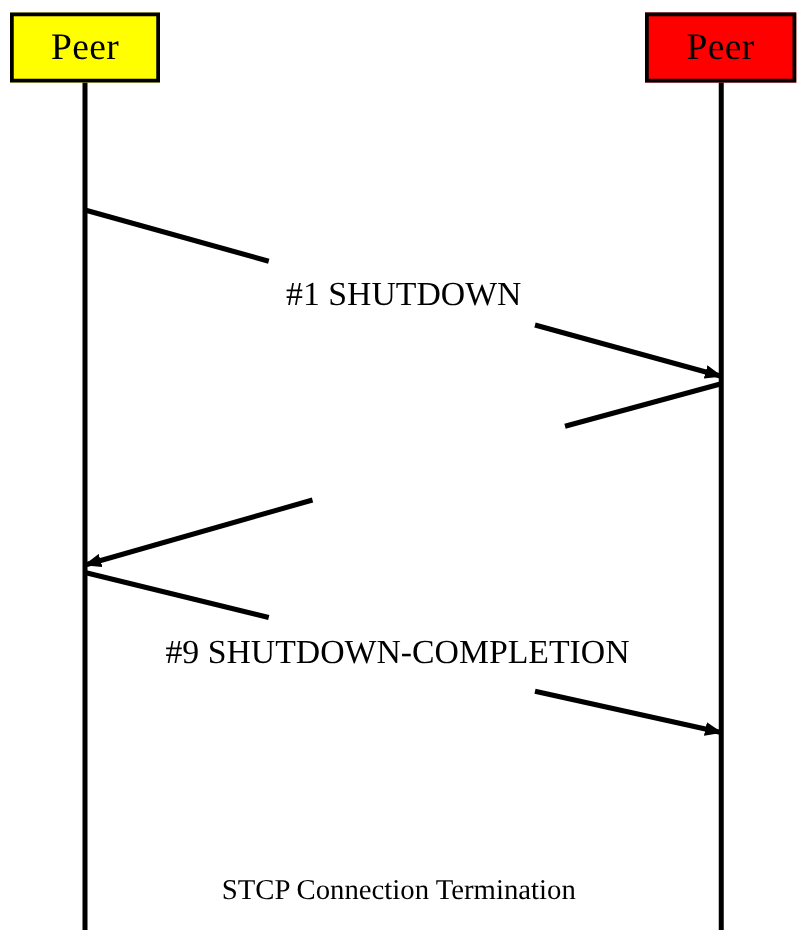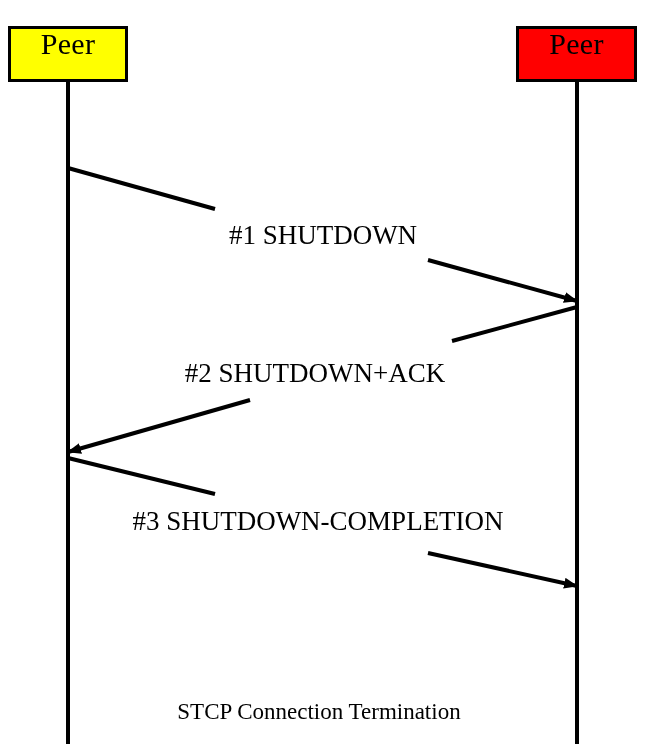--- a/index.html
+++ b/index.html
@@ -24,23 +24,22 @@
     left: 0;
     width: 646px;
     height: 744px;
     display: block;
   }
   .peer-box {
     position: absolute;
     box-sizing: border-box;
     border: 3px solid #000000;
     display: flex;
-    align-items: flex-start;
+    align-items: center;
     justify-content: center;
-    margin-top: 16px;
   }
   .peer-box-label {
     font-family: "Liberation Serif", "DejaVu Serif", serif;
     font-size: 30px;
     line-height: 1;
     color: #000000;
     letter-spacing: 0.3px;
   }
   #peer-box-left {
     left: 8px;
@@ -112,19 +111,18 @@
   <div class="peer-box" id="peer-box-left">
     <span class="peer-box-label">Peer</span>
   </div>
 
   <div class="peer-box" id="peer-box-right">
     <span class="peer-box-label">Peer</span>
   </div>
 
   <div class="msg-label" id="msg-label-1">#1 SHUTDOWN</div>
 
-  <div class="msg-label" id="msg-label-2">#2 SHUTDOWN+ACK</div>
 
-  <div class="msg-label" id="msg-label-3">#3 SHUTDOWN-COMPLETION</div>
+  <div class="msg-label" id="msg-label-3">#9 SHUTDOWN-COMPLETION</div>
 
   <div id="diagram-caption">STCP Connection Termination</div>
 
 </div>
 
 </body></html>

